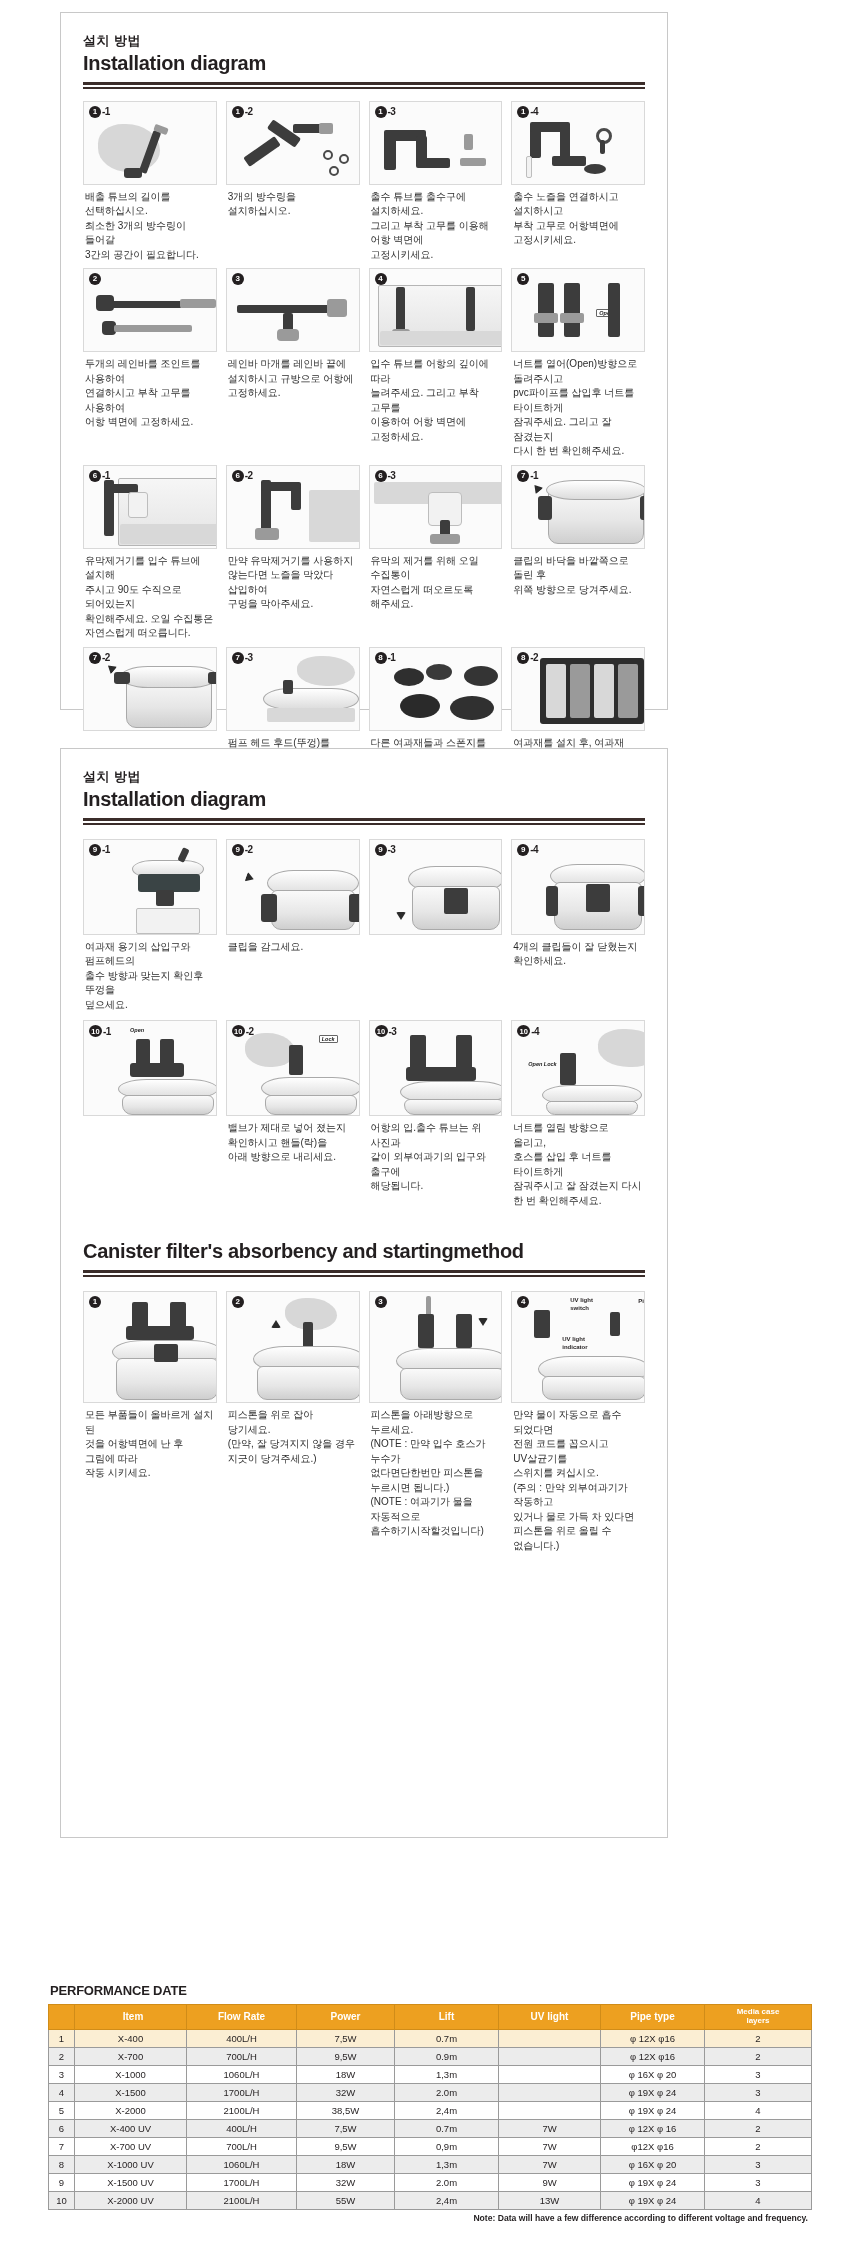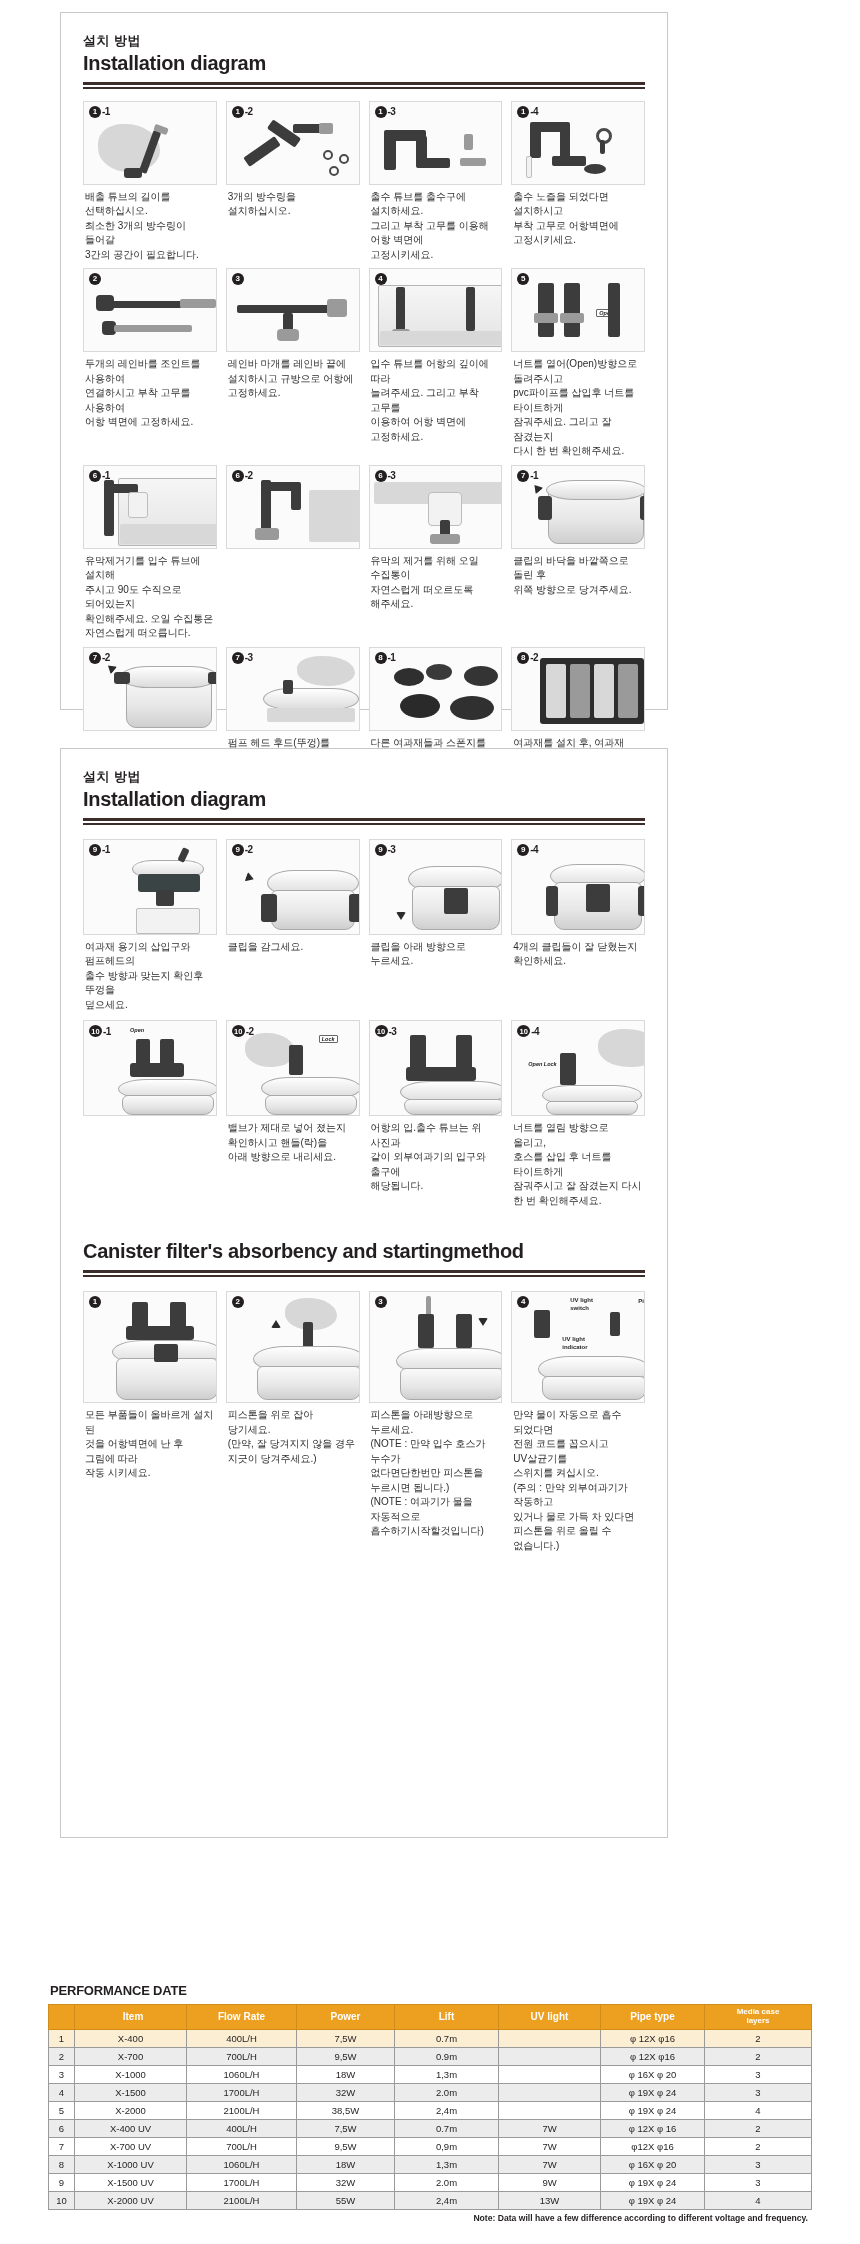--- a/index.html
+++ b/index.html
@@ -235,21 +235,21 @@
           <i style="left:18px;top:22px;width:11px;height:34px;"></i>
           <i style="left:18px;top:20px;width:40px;height:10px;"></i>
           <i style="left:48px;top:26px;width:10px;height:34px;"></i>
           <i style="left:40px;top:54px;width:34px;height:10px;"></i>
           <i class="white" style="left:14px;top:54px;width:6px;height:22px;"></i>
           <i class="ring" style="left:84px;top:26px;width:16px;height:16px;border-width:3px;"></i>
           <i style="left:88px;top:38px;width:5px;height:14px;"></i>
           <i style="left:72px;top:62px;width:22px;height:10px;border-radius:50%;"></i>
         </div>
       </div>
-      <div class="cap">출수 노즐을 되었다면 설치하시고
+      <div class="cap">출수 노즐을 연결하시고 설치하시고
 부착 고무로 어항벽면에
 고정시키세요.</div>
     </div>
   </div>
 
   <div class="grid" style="margin-top:6px;">
     <div class="cell">
       <div class="photo">
         <div class="badge">
           <span class="dot">2</span>
@@ -351,20 +351,23 @@
           <span class="sfx">-2</span>
         </div>
         <div class="art">
           <i style="left:34px;top:14px;width:10px;height:58px;"></i>
           <i style="left:34px;top:16px;width:40px;height:9px;"></i>
           <i style="left:64px;top:22px;width:10px;height:22px;"></i>
           <i class="lite" style="left:28px;top:62px;width:24px;height:12px;border-radius:3px;"></i>
           <i class="pale" style="left:82px;top:24px;width:58px;height:52px;"></i>
         </div>
       </div>
+      <div class="cap tallcap">만약 유막제거기를 사용하지
+않는다면 노즐을 막았다 삽입하여
+구멍을 막아주세요.</div>
     </div>
     <div class="cell">
       <div class="photo">
         <div class="badge">
           <span class="dot">6</span>
           <span class="sfx">-3</span>
         </div>
         <div class="art">
           <i class="pale" style="left:4px;top:16px;width:160px;height:22px;"></i>
           <i class="white" style="left:58px;top:26px;width:34px;height:34px;border-radius:4px;"></i>
@@ -520,21 +523,20 @@
           <span class="sfx">-3</span>
         </div>
         <div class="art">
           <i class="lid" style="left:38px;top:26px;width:96px;height:26px;"></i>
           <i class="can" style="left:42px;top:46px;width:88px;height:44px;"></i>
           <i style="left:74px;top:48px;width:24px;height:26px;"></i>
           <i class="arrow dn" style="left:26px;top:72px;"></i>
           <i class="arrow dn" style="left:142px;top:72px;"></i>
         </div>
       </div>
-      <div class="cap">클립을 아래 방향으로 누르세요.</div>
     </div>
     <div class="cell">
       <div class="photo tall">
         <div class="badge">
           <span class="dot">9</span>
           <span class="sfx">-4</span>
         </div>
         <div class="art">
           <i class="lid" style="left:38px;top:24px;width:96px;height:24px;"></i>
           <i class="can" style="left:42px;top:42px;width:88px;height:48px;"></i>

